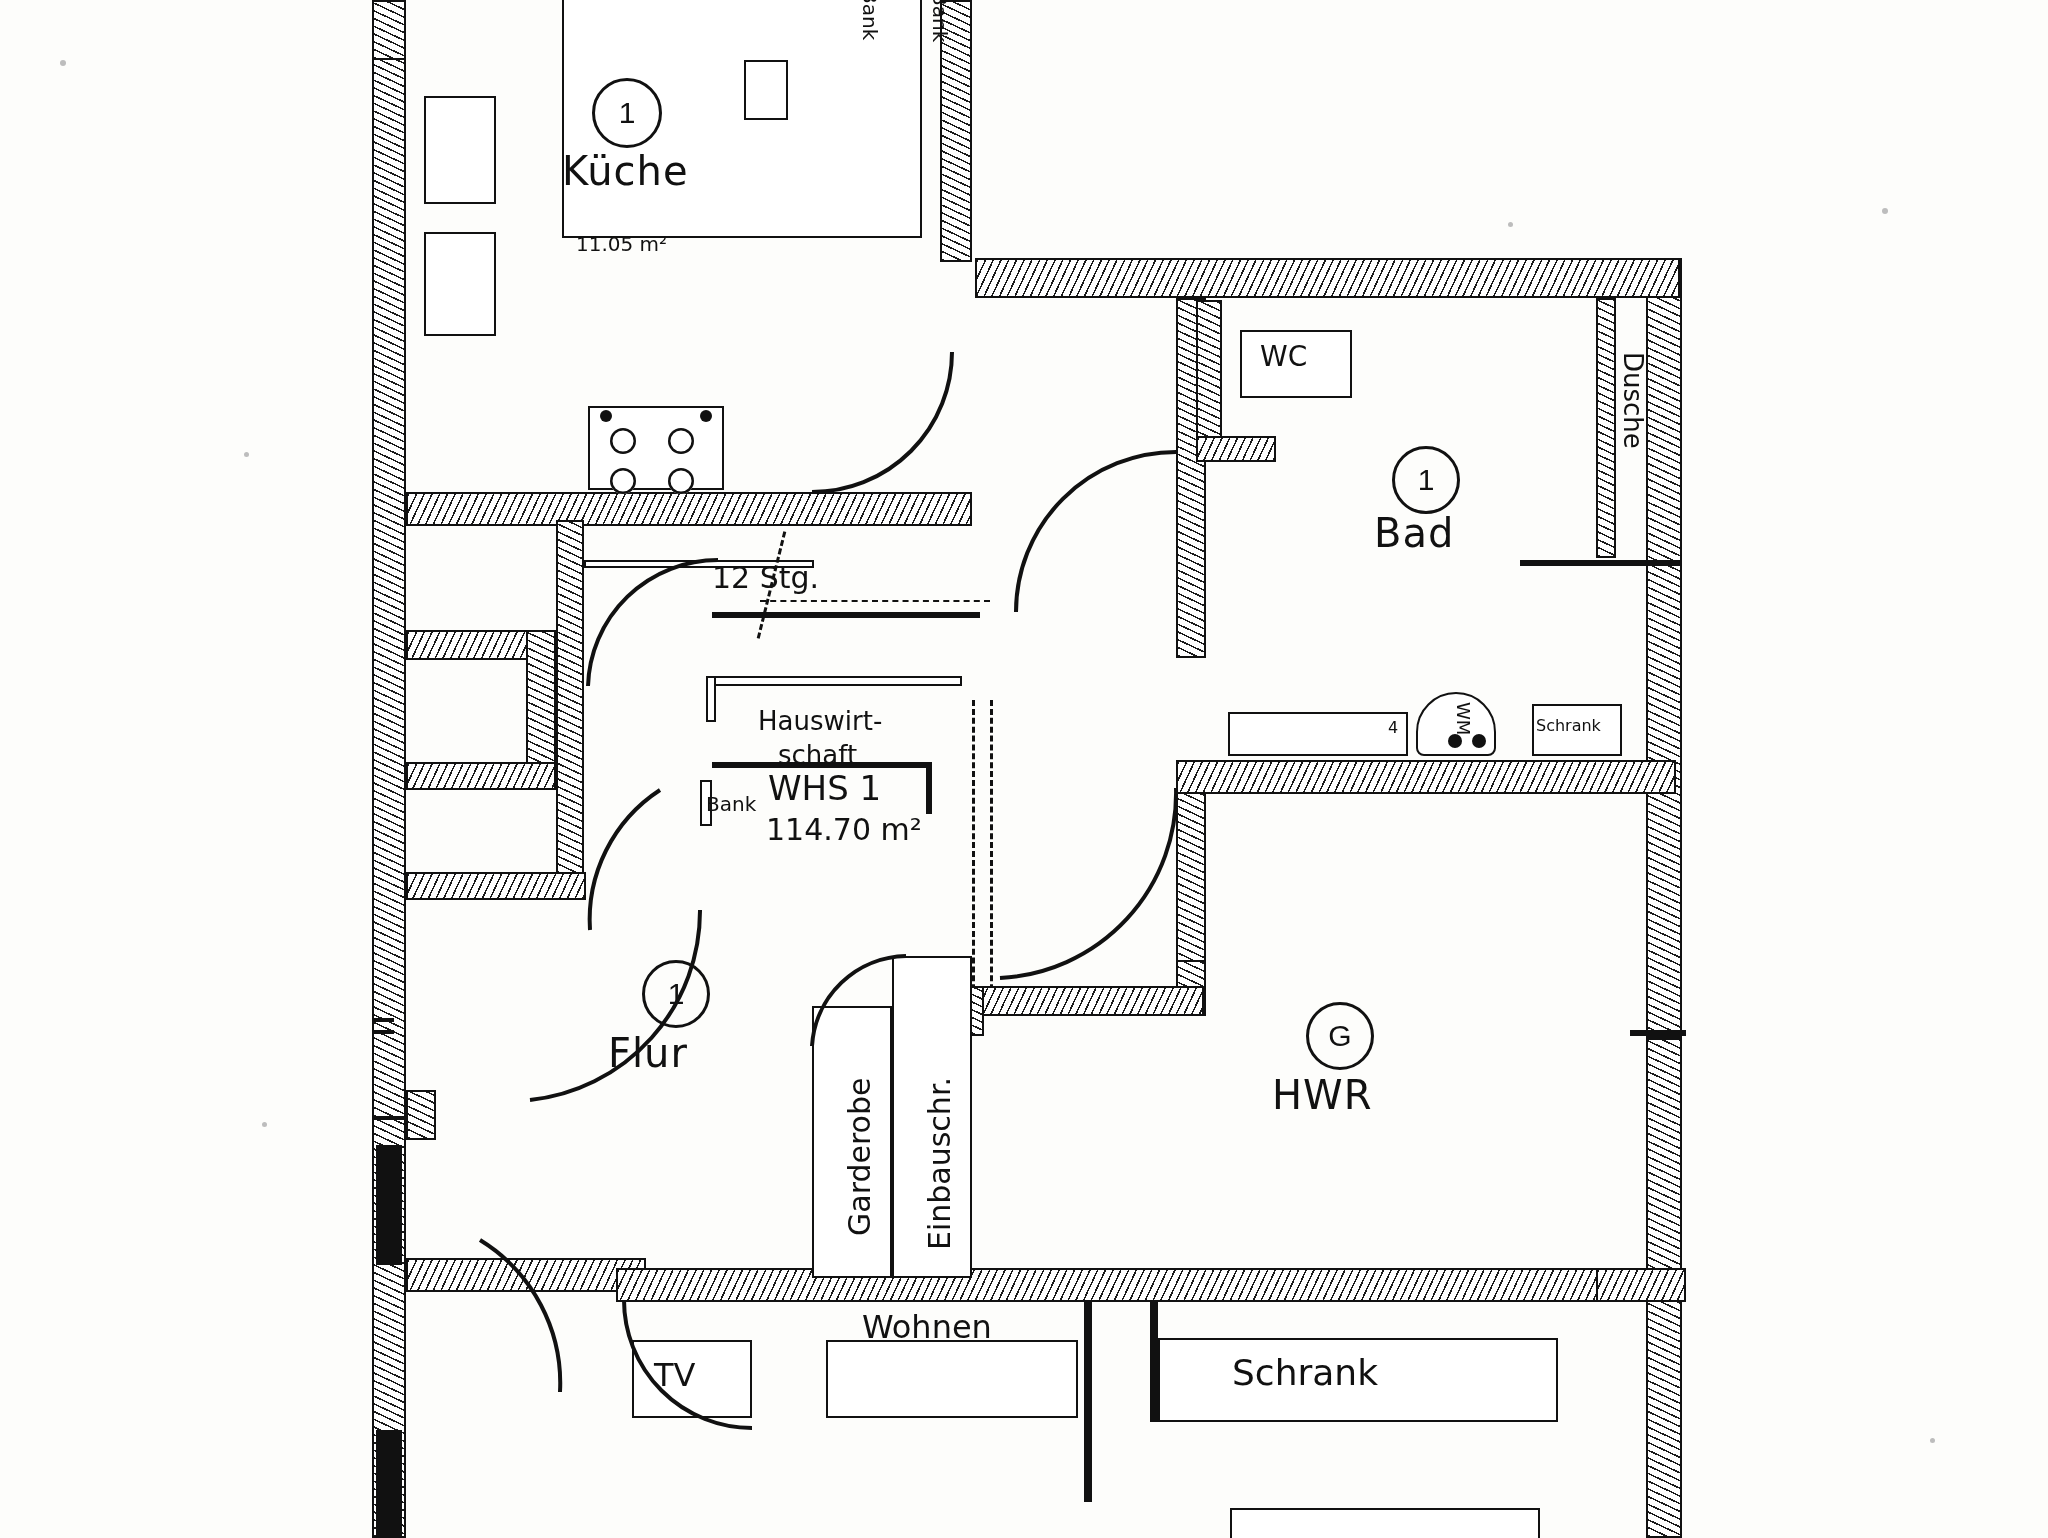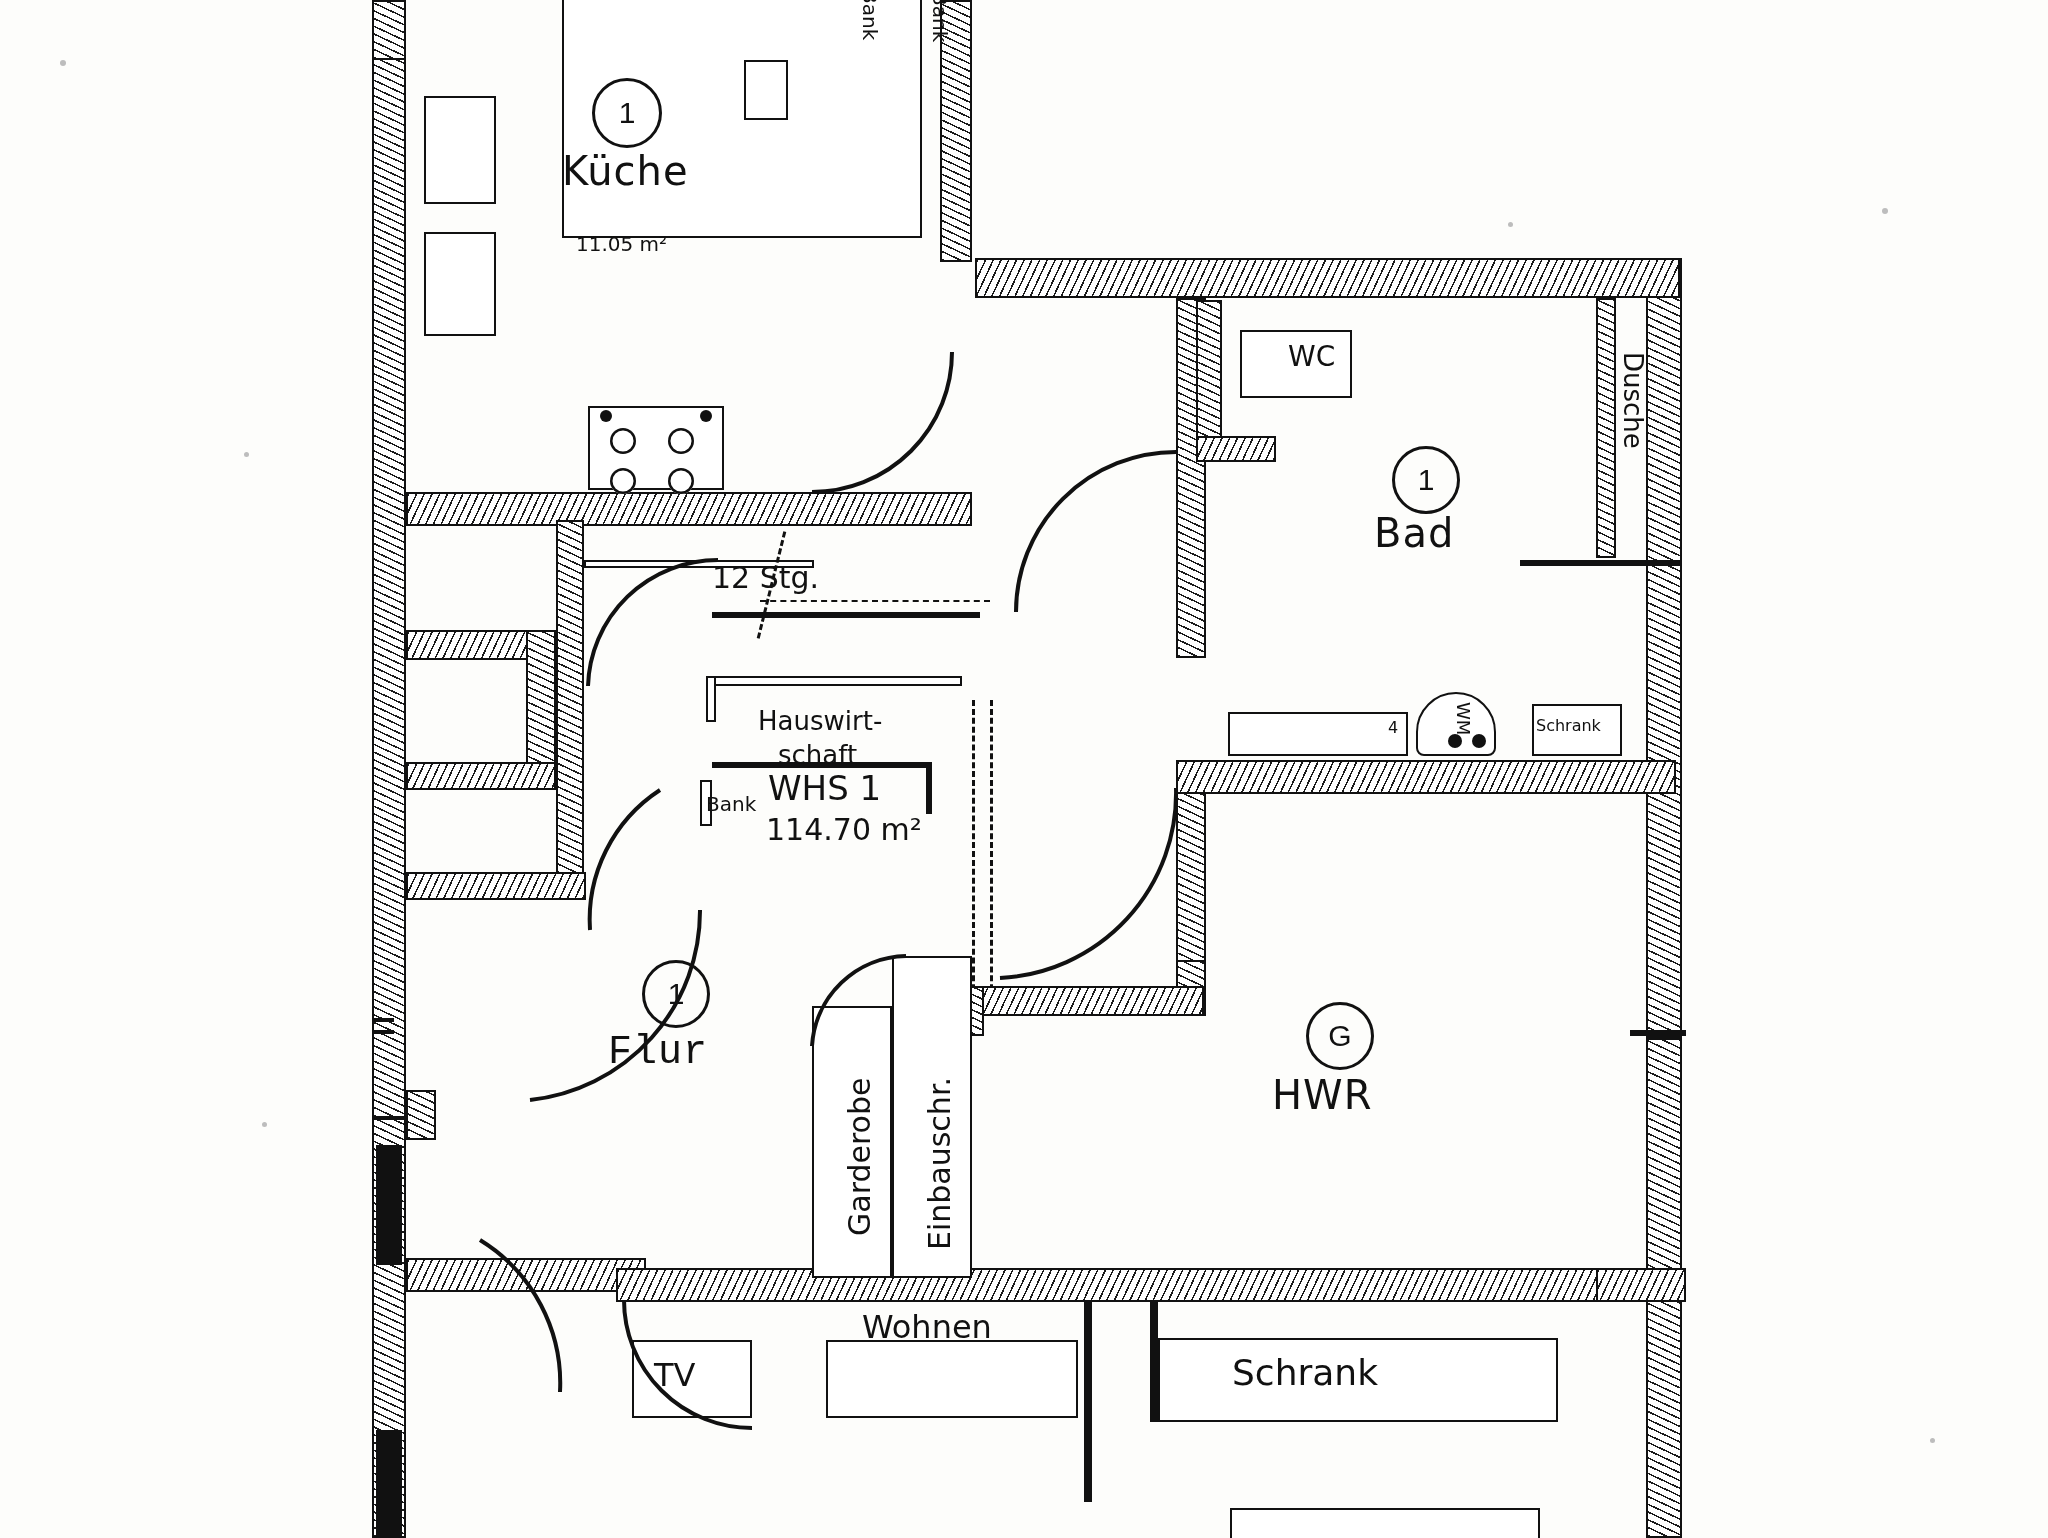--- a/index.html
+++ b/index.html
@@ -144,35 +144,35 @@
   <div class="label hand roomarea" style="left:576px;top:232px;">11.05 m²</div>
 
   <div class="circ" style="left:1392px;top:446px;width:62px;height:62px;">
     <span>1</span>
   </div>
   <div class="label hand roomname" style="left:1374px;top:510px;">Bad</div>
 
   <div class="circ" style="left:642px;top:960px;width:62px;height:62px;">
     <span>1</span>
   </div>
-  <div class="label hand roomname" style="left:608px;top:1030px;font-family:Liberation Mono, monospace;">Flur</div>
+  <div class="label hand roomname" style="left:608px;top:1030px;">Flur</div>
 
   <div class="circ" style="left:1306px;top:1002px;width:62px;height:62px;">
     <span>G</span>
   </div>
   <div class="label hand roomname" style="left:1272px;top:1072px;">HWR</div>
 
   <div class="label hand small" style="left:758px;top:706px;font-size:26px;">Hauswirt-</div>
   <div class="label hand small" style="left:778px;top:740px;font-size:26px;">schaft</div>
   <div class="label hand" style="left:768px;top:768px;font-size:34px;">WHS 1</div>
   <div class="label hand" style="left:766px;top:812px;font-size:30px;">114.70 m²</div>
 
   <div class="label hand" style="left:712px;top:560px;font-size:30px;">12 Stg.</div>
 
-  <div class="label hand" style="left:1288px;top:340px;font-size:28px;">WC</div>
+  <div class="label hand" style="left:1260px;top:340px;font-size:28px;">WC</div>
 
   <div class="label hand rotm90" style="left:1648px;top:352px;font-size:26px;">Dusche</div>
 
   <div class="label hand tiny" style="left:1388px;top:718px;">4</div>
   <div class="label hand tiny rotm90" style="left:1474px;top:702px;font-size:18px;">WM</div>
   <div class="label hand tiny" style="left:1536px;top:716px;font-size:16px;">Schrank</div>
 
   <div class="label hand tiny rotm90" style="left:952px;top:-8px;font-size:20px;">Bank</div>
   <div class="label hand tiny rotm90" style="left:882px;top:-10px;font-size:20px;">Bank</div>
   <div class="label hand tiny" style="left:706px;top:792px;font-size:20px;">Bank</div>

